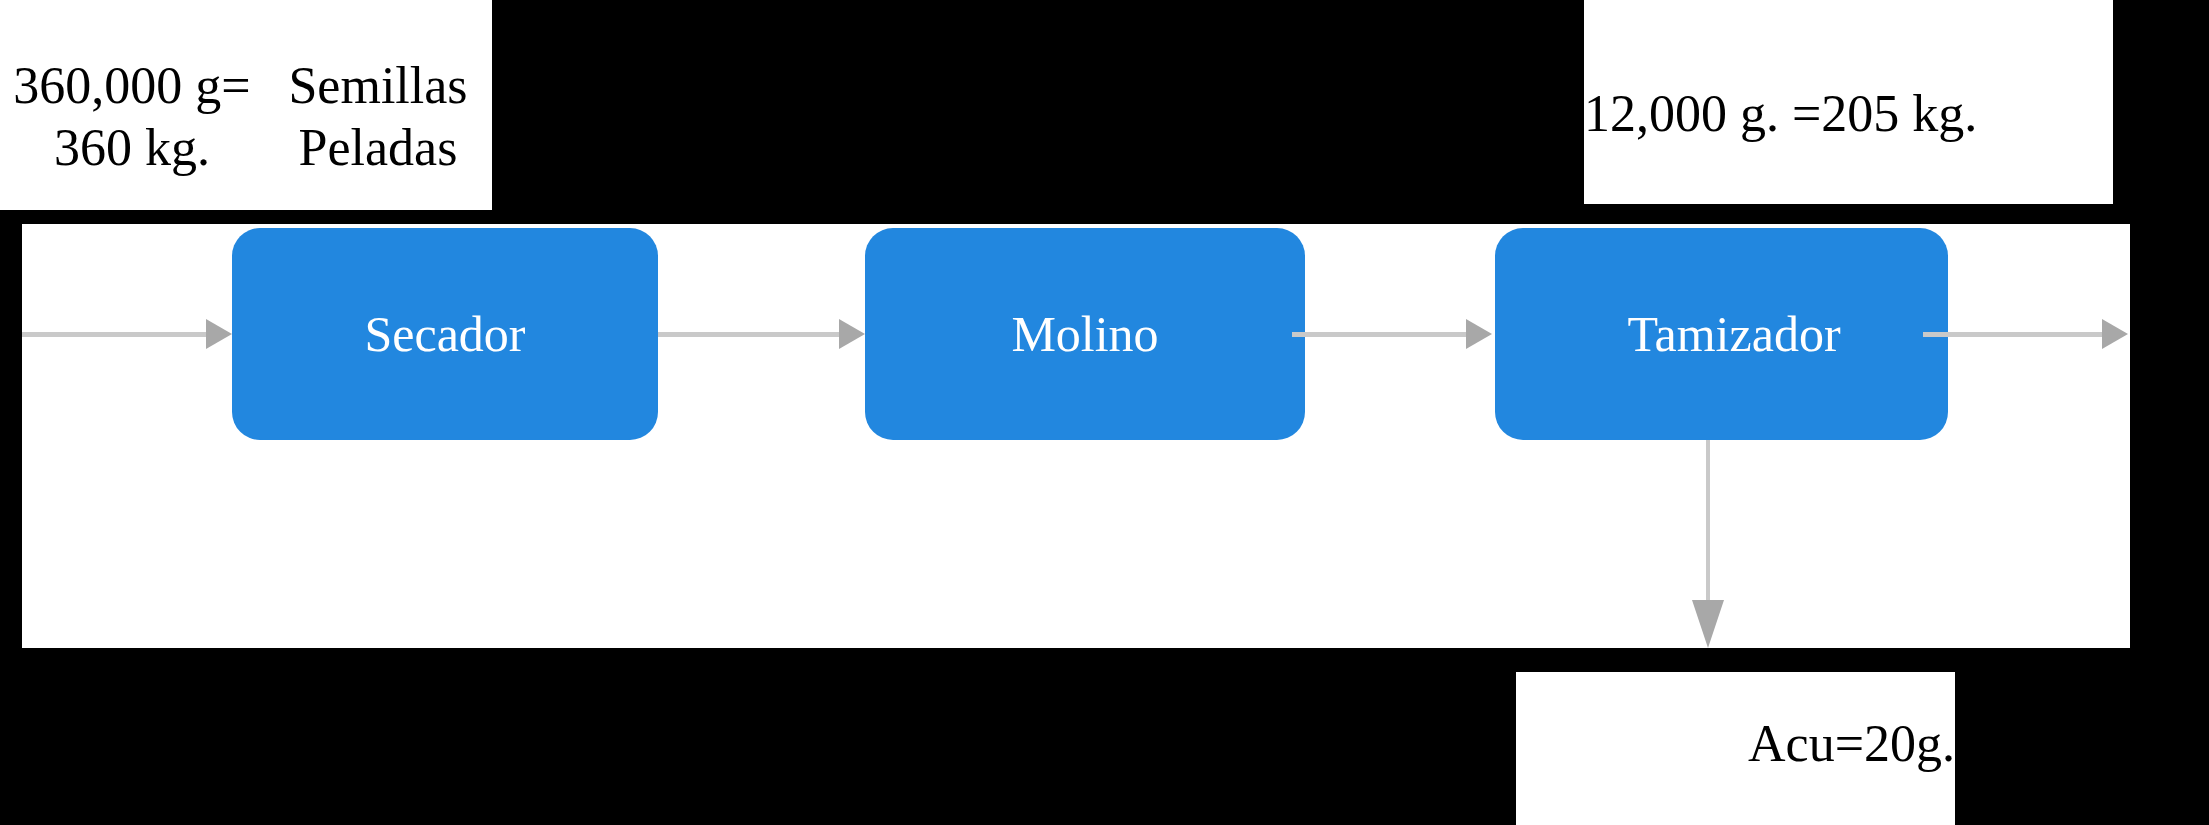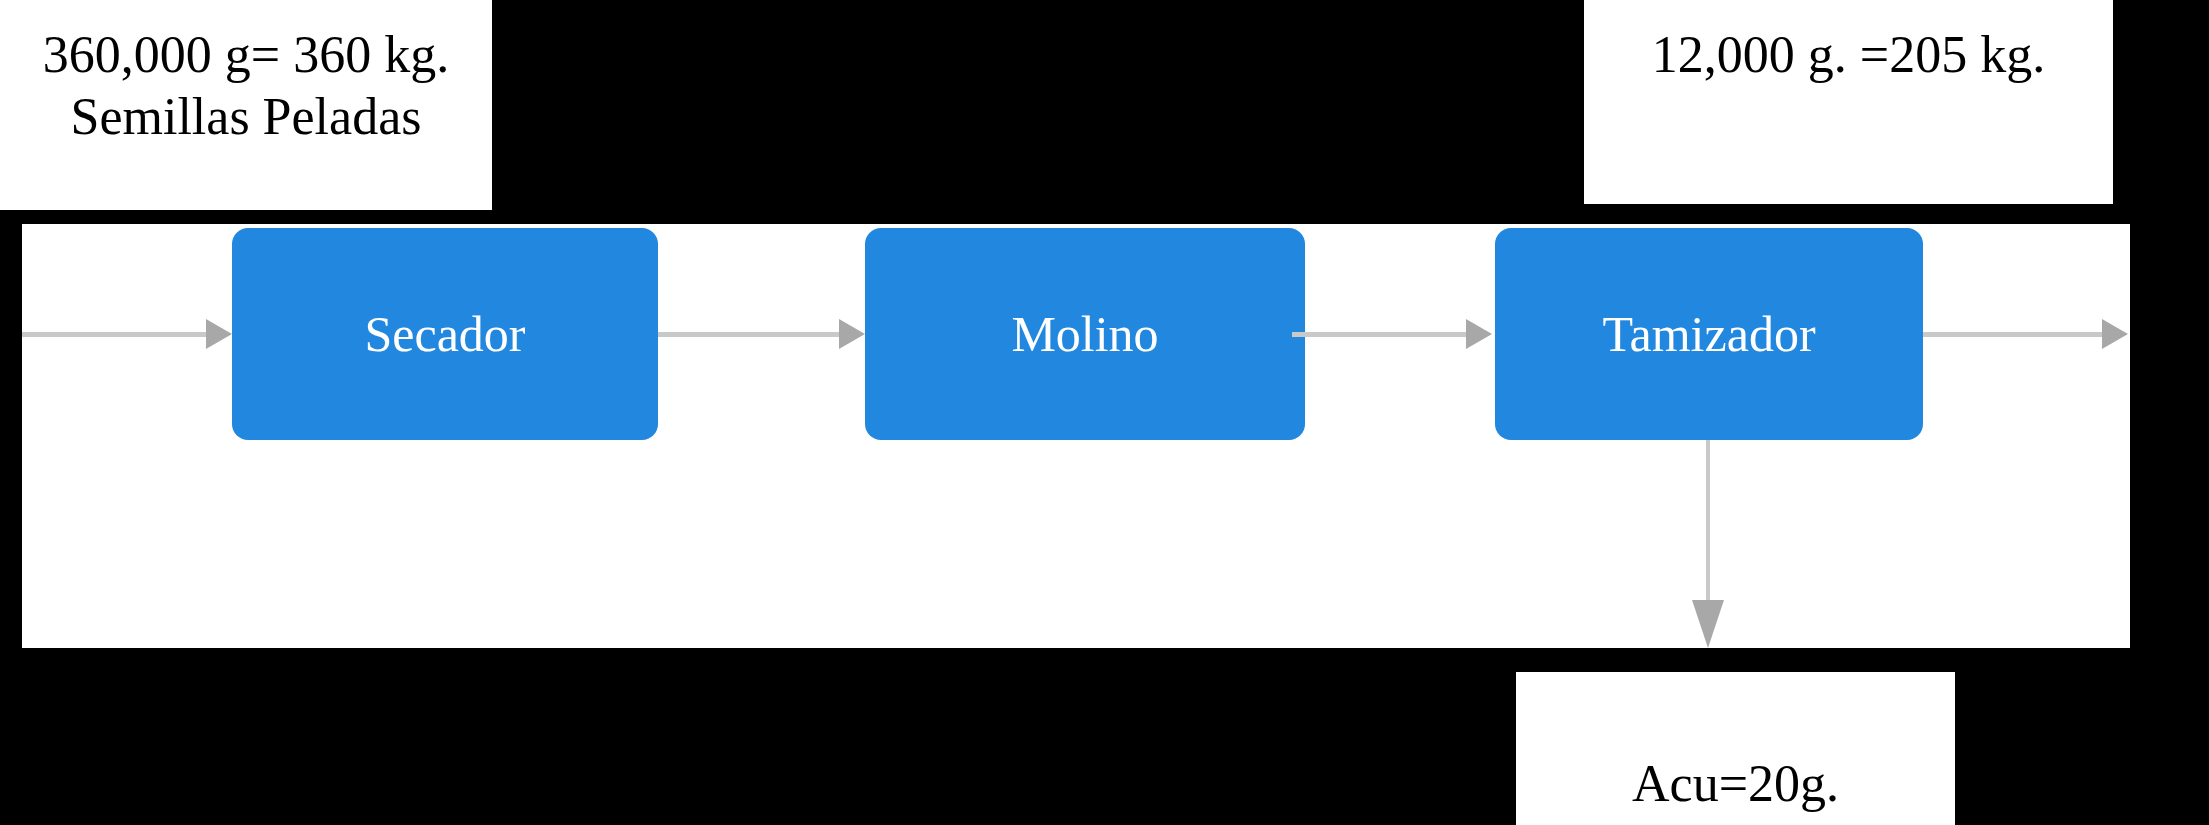--- a/index.html
+++ b/index.html
@@ -14,21 +14,20 @@
     height: 825px;
     background: #000000;
     overflow: hidden;
   }
   
   .label-box {
     position: absolute;
     background: #FFFFFF;
     color: #000000;
     display: flex;
-    flex-direction: column;
     align-items: center;
     text-align: center;
     font-size: 52px;
     line-height: 62px;
     box-sizing: border-box;
   }
   #label-input  { left: 0px;    top: 0px;   width: 492px; height: 210px; padding-top: 24px; }
   #label-output { left: 1584px; top: 0px;   width: 529px; height: 204px; padding-top: 24px; }
   #label-acu    { left: 1492px; top: 672px; width: 439px; height: 153px; justify-content: flex-end; padding-bottom: 10px; margin-left: 24px; }
 
@@ -39,30 +38,30 @@
     width: 2108px; height: 424px;
     background: #FFFFFF;
   }
 
   
   .node {
     position: absolute;
     height: 212px;
     top: 228px;
     background: #2287DF;
-    border-radius: 16px;
+    border-radius: 28px;
     display: flex;
     align-items: center;
     justify-content: center;
     color: #FFFFFF;
     font-size: 50px;
   }
   #node-secador   { left: 232px;  width: 426px; }
   #node-molino    { left: 865px;  width: 440px; }
-  #node-tamizador { left: 1495px; width: 428px; }
+  #node-tamizador { left: 1495px; width: 428px; padding-left: 25px; }
 
   
   .hline {
     position: absolute;
     height: 5px;
     top: 332px;
     background: #C9C9C9;
   }
   .hhead {
     position: absolute;

